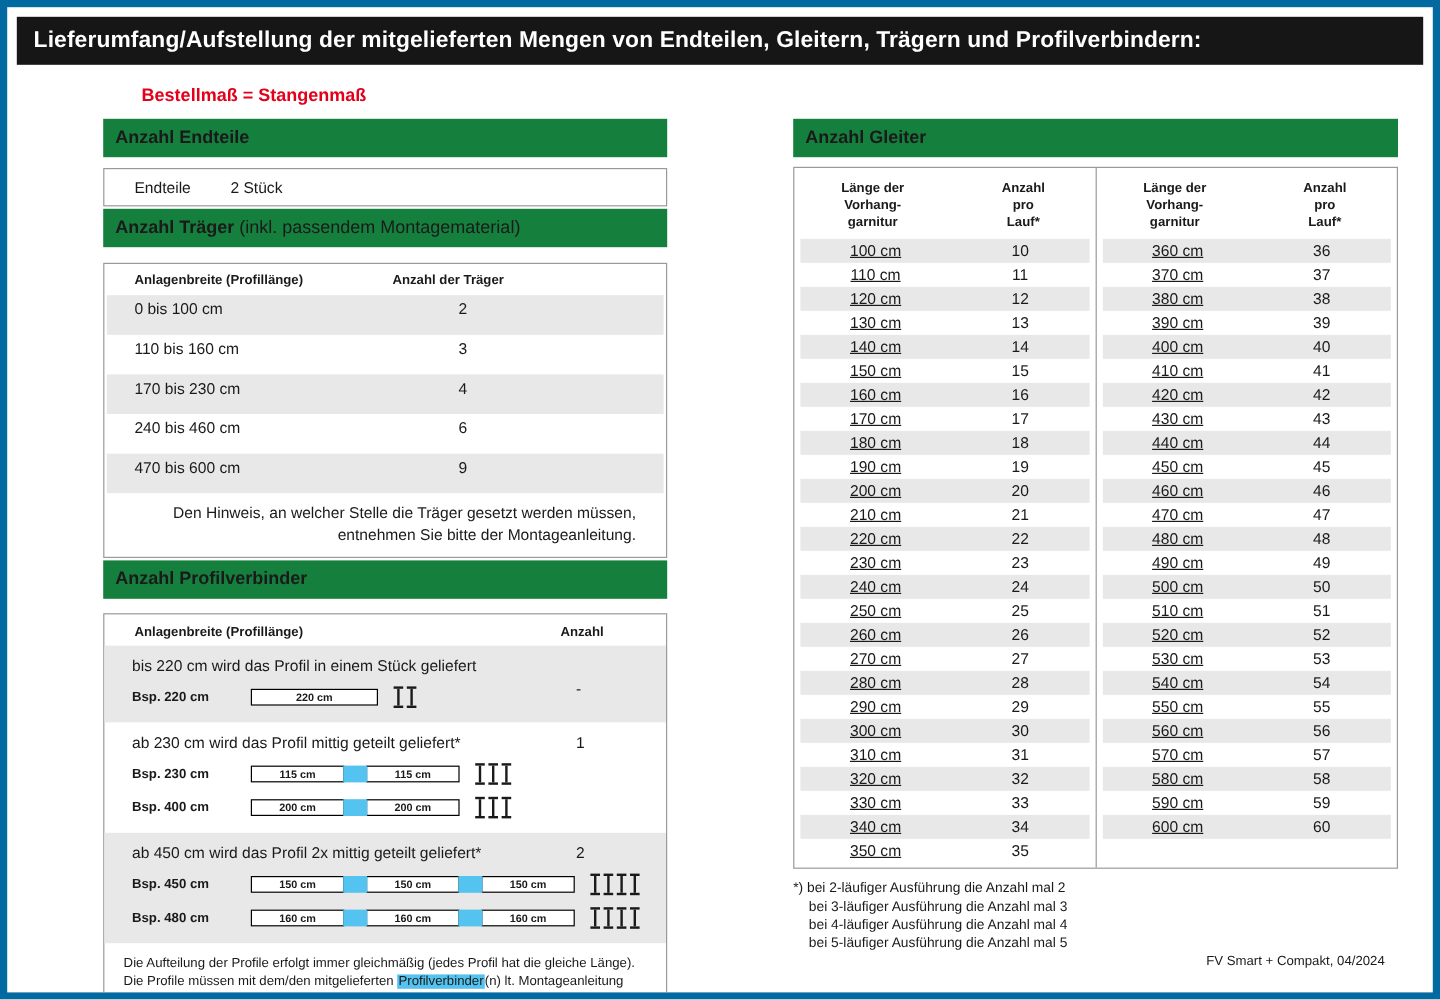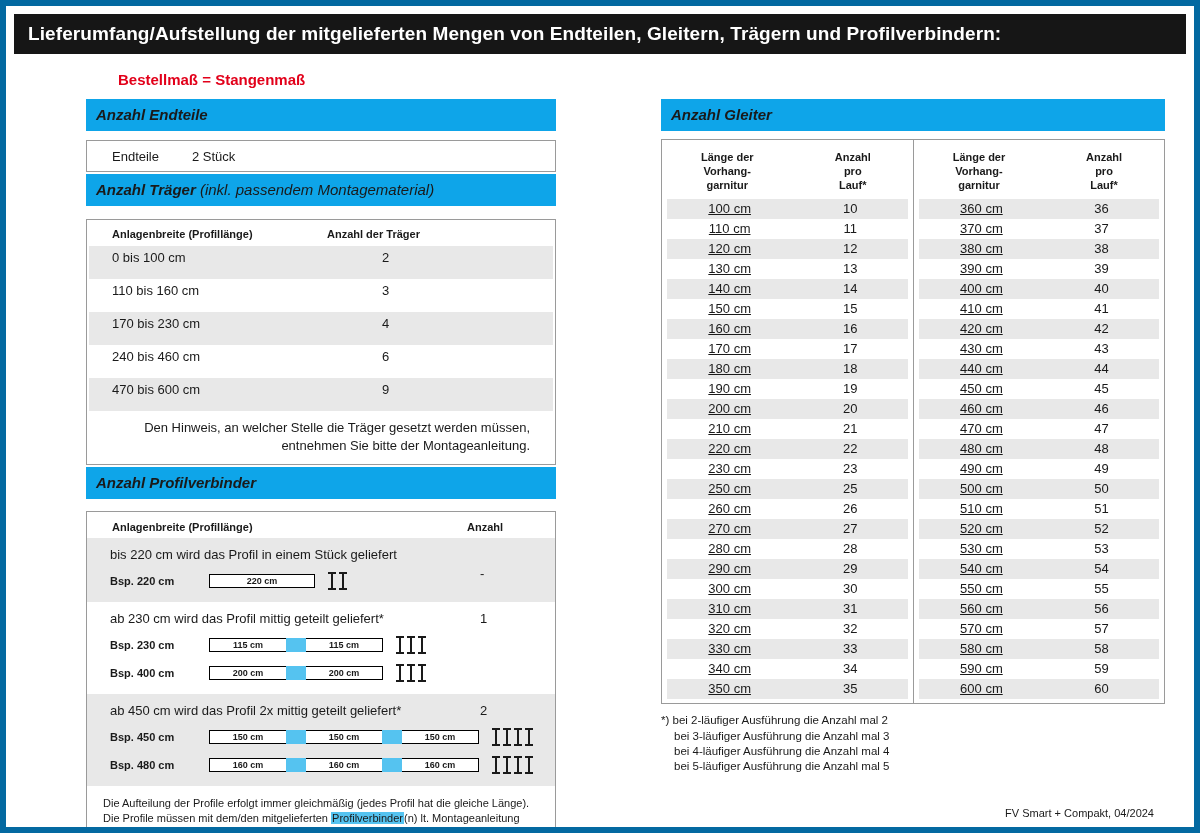--- a/index.html
+++ b/index.html
@@ -8,21 +8,21 @@
 
   .title-bar{margin:8px;background:#161616;color:#fff;height:40px;display:flex;align-items:center;padding:0 14px;box-sizing:border-box;}
   .title-bar h1{margin:0;font-size:19px;font-weight:bold;letter-spacing:.1px;}
 
   .subtitle{margin:17px 0 0 112px;color:#e2001a;font-weight:bold;font-size:15px;}
 
   .columns{display:flex;margin:11px 0 0 80px;}
   .col-left{width:470px;}
   .col-right{width:504px;margin-left:105px;}
 
-  .section-bar{background:#0ea5e9;height:32px;line-height:32px;padding-left:10px;font-size:15px;font-weight:bold;box-sizing:border-box;font-style:italic;}
+  .section-bar{background:#15803d;height:32px;line-height:32px;padding-left:10px;font-size:15px;font-weight:bold;box-sizing:border-box;}
   .section-bar .light{font-weight:normal;}
 
   
   .end-box{margin-top:9px;border:1px solid #9a9a9a;height:30px;display:flex;align-items:center;font-size:13px;}
   .end-label{margin-left:25px;width:80px;}
 
   .mt18{margin-top:2px;}
 
   
   .t-box{margin-top:13px;border:1px solid #9a9a9a;padding-bottom:6px;}
@@ -64,21 +64,21 @@
   .g-h2{width:48%;}
   .g-h1 span,.g-h2 span{display:block;}
   .g-rows > div:nth-of-type(odd){background:#e8e8e8;}
   .g-row{display:flex;height:20px;line-height:20px;font-size:13px;margin:0 5px;}
   .g-len{width:52%;text-align:center;text-decoration:underline;}
   .g-val{width:48%;text-align:center;}
 
   .fnotes{margin-top:9px;font-size:11.5px;line-height:1.33;}
   .fnotes > div:nth-of-type(n+2){padding-left:13px;}
 
-  .page-footer{position:absolute;right:40px;bottom:8px;font-size:11px;}
+  .page-footer{position:absolute;right:40px;bottom:20px;font-size:11px;}
 </style>
 </head>
 <body>
 
 <div class="page">
 
   <header class="title-bar">
     <h1>Lieferumfang/Aufstellung der mitgelieferten Mengen von Endteilen, Gleitern, Trägern und Profilverbindern:</h1>
   </header>
 
@@ -316,20 +316,24 @@
               <div class="g-row">
                 <span class="g-len">220 cm</span>
                 <span class="g-val">22</span>
               </div>
 
               <div class="g-row">
                 <span class="g-len">230 cm</span>
                 <span class="g-val">23</span>
               </div>
 
+              <div class="g-row">
+                <span class="g-len">240 cm</span>
+                <span class="g-val">24</span>
+              </div>
 
               <div class="g-row">
                 <span class="g-len">250 cm</span>
                 <span class="g-val">25</span>
               </div>
 
               <div class="g-row">
                 <span class="g-len">260 cm</span>
                 <span class="g-val">26</span>
               </div>

